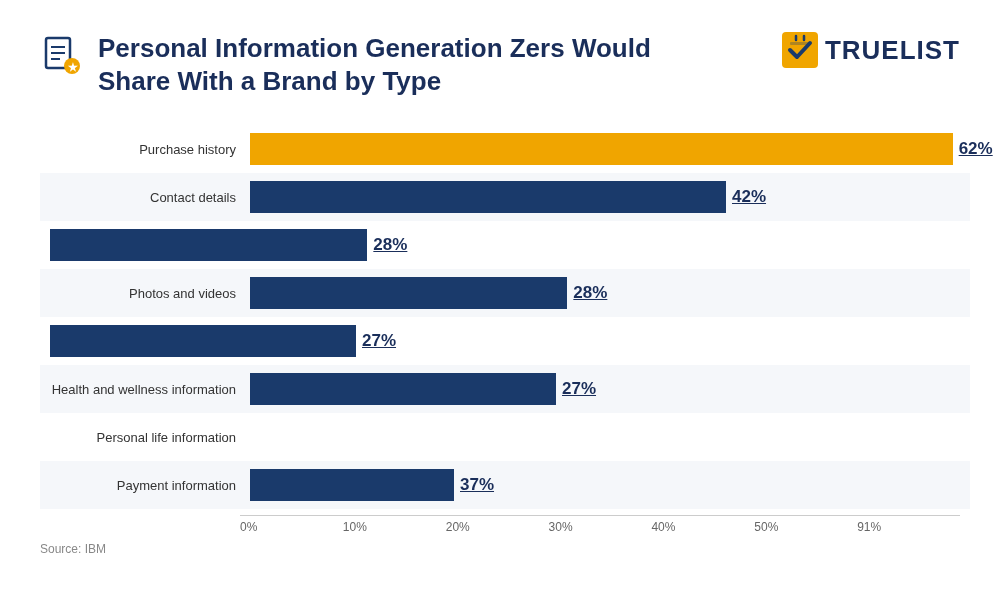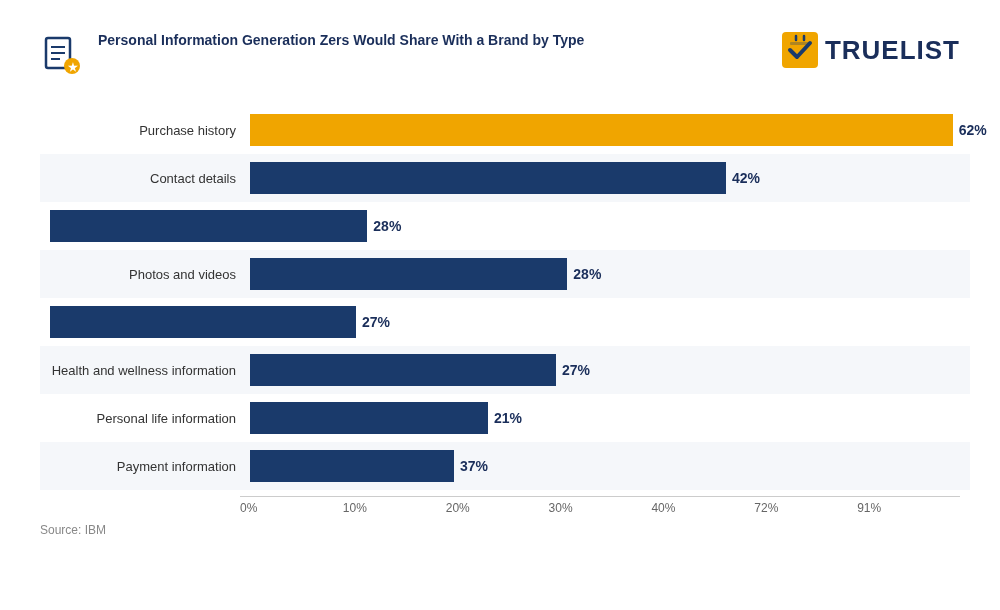--- a/index.html
+++ b/index.html
@@ -31,21 +31,21 @@
       align-items: flex-start;
       gap: 14px;
     }
     .doc-icon {
       width: 44px;
       height: 44px;
       flex-shrink: 0;
       margin-top: 2px;
     }
     .title {
-      font-size: 14px;
+      font-size: 26px;
       font-weight: 800;
       color: #1a2e5a;
       line-height: 1.25;
       max-width: 560px;
     }
     .logo {
       display: flex;
       align-items: center;
       gap: 7px;
       flex-shrink: 0;
@@ -94,25 +94,26 @@
       align-items: center;
     }
     .bar {
       height: 32px;
       border-radius: 0;
       position: relative;
       display: flex;
       align-items: center;
     }
     .bar-value {
-      font-size: 14px;
+      font-size: 17px;
       font-weight: 700;
       color: #1a2e5a;
       margin-left: 6px;
       white-space: nowrap;
+      text-decoration: underline;
     }
     .x-axis {
       display: flex;
       margin-left: 200px;
       margin-top: 6px;
       position: relative;
       border-top: 1px solid #ccc;
       padding-top: 4px;
     }
     .x-axis-tick {
@@ -196,38 +197,34 @@
       </div>
       <div class="chart-row">
         <div class="bar-label">Health and wellness information</div>
         <div class="bar-container">
           <div class="bar" style="width: 306px; background-color: rgb(26, 58, 107);"></div>
           <span class="bar-value" style="color: rgb(26, 46, 90);">27%</span>
         </div>
       </div>
       <div class="chart-row">
         <div class="bar-label">Personal life information</div>
-        <div class="bar-container">
-          <div class="bar" style="width: 238px; background-color: rgb(26, 58, 107);"></div>
-          <span class="bar-value" style="color: rgb(26, 46, 90);">21%</span>
-        </div>
       </div>
       <div class="chart-row">
         <div class="bar-label">Payment information</div>
         <div class="bar-container">
           <div class="bar" style="width: 204px; background-color: rgb(26, 58, 107);"></div>
           <span class="bar-value" style="color: rgb(26, 46, 90);">37%</span>
         </div>
       </div>
     </div>
 
   <div class="x-axis" id="x-axis">
   <div class="x-axis-tick">0%</div>
       <div class="x-axis-tick">10%</div>
       <div class="x-axis-tick">20%</div>
       <div class="x-axis-tick">30%</div>
       <div class="x-axis-tick">40%</div>
-      <div class="x-axis-tick">72%</div>
+      <div class="x-axis-tick">50%</div>
       <div class="x-axis-tick">91%</div>
     </div>
 
   <div class="source">Source: IBM</div>
 </div>
 
 </body></html>

